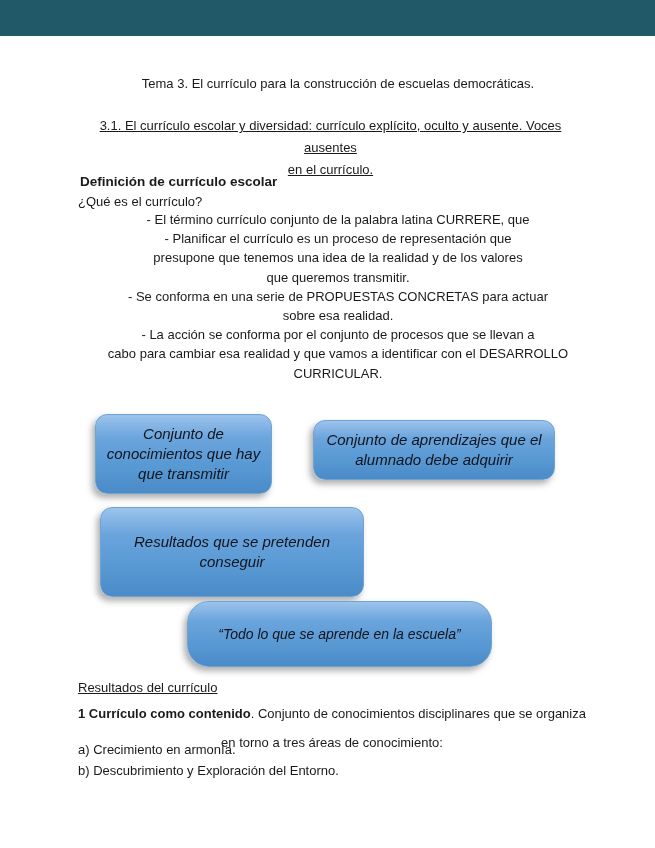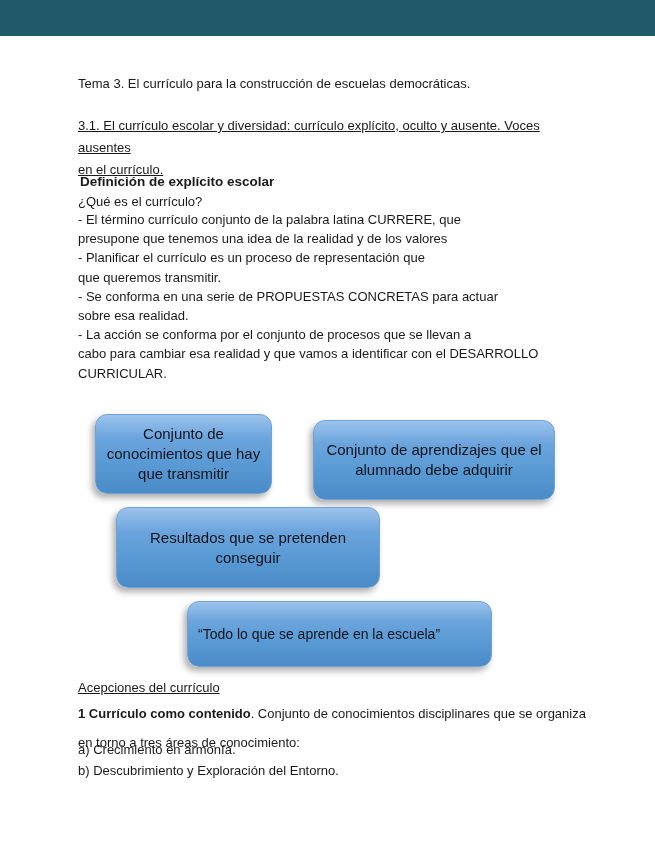--- a/index.html
+++ b/index.html
@@ -9,72 +9,72 @@
     background:#ffffff;
     margin:0 auto;
     overflow:hidden;
     font-family:"Liberation Sans","DejaVu Sans",sans-serif;
     color:#1a1a1a;
   }
   .top-bar{
     position:absolute;top:0;left:0;width:655px;height:36px;
     background:#215968;
   }
-  .txt{position:absolute;font-size:13px;line-height:19px;}
+  .txt{position:absolute;font-size:13px;line-height:19px;text-align:center;}
   .title{left:78px;top:74px;width:520px;}
   .section-heading{left:78px;top:115px;width:505px;line-height:22px;}
   .section-heading span{text-decoration:underline;}
   .def-heading{left:80px;top:172px;font-weight:bold;font-size:13.5px;}
   .question{left:78px;top:192px;}
   .body-lines{left:78px;top:210px;width:520px;}
   .body-lines div{height:19.2px;}
   .callout{
     position:absolute;
     border-radius:12px;
     background:linear-gradient(180deg,#9cc3ec 0%,#6ba4dc 30%,#5b9bd5 60%,#4a8bc8 100%);
     border:1px solid #6fa3d6;
     box-shadow:-3px 4px 6px rgba(110,110,110,0.55);
-    display:flex;align-items:center;justify-content:flex-start;
+    display:flex;align-items:center;justify-content:center;
     text-align:center;
     color:#10141c;
     font-size:15px;line-height:20px;
-    padding:12px 10px;box-sizing:border-box;
+    padding:12px 10px;box-sizing:border-box;font-style:italic;
   }
   .box-1{left:95px;top:414px;width:177px;height:80px;}
-  .box-2{left:313px;top:420px;width:242px;height:80px;}
-  .box-3{left:116px;top:507px;width:264px;height:81px;}
-  .box-4{left:187px;top:601px;width:305px;height:66px;font-size:14px;}
+  .box-2{left:313px;top:420px;width:242px;height:60px;}
+  .box-3{left:100px;top:507px;width:264px;height:90px;}
+  .box-4{left:187px;top:601px;width:305px;height:66px;font-size:14px;border-radius:22px;}
   .acepciones{left:78px;top:678px;text-decoration:underline;}
   .item1{left:78px;top:699px;width:508px;line-height:29px;}
   .item1 .b{font-weight:bold;}
   .item-a{left:78px;top:740px;}
   .item-b{left:78px;top:761px;}
 </style>
 </head>
 <body>
 
 <div class="page">
 
   <div class="top-bar"></div>
 
   <div class="txt title">Tema 3. El currículo para la construcción de escuelas democráticas.</div>
 
   <div class="txt section-heading">
     <span>3.1. El currículo escolar y diversidad: currículo explícito, oculto y ausente. Voces ausentes</span><br>
     <span>en el currículo.</span>
   </div>
 
-  <div class="txt def-heading">Definición de explícito escolar</div>
+  <div class="txt def-heading">Definición de currículo escolar</div>
 
   <div class="txt question">¿Qué es el currículo?</div>
 
   <div class="txt body-lines">
     <div>- El término currículo conjunto de la palabra latina CURRERE, que</div>
+    <div>- Planificar el currículo es un proceso de representación que</div>
     <div>presupone que tenemos una idea de la realidad y de los valores</div>
-    <div>- Planificar el currículo es un proceso de representación que</div>
     <div>que queremos transmitir.</div>
     <div>- Se conforma en una serie de PROPUESTAS CONCRETAS para actuar</div>
     <div>sobre esa realidad.</div>
     <div>- La acción se conforma por el conjunto de procesos que se llevan a</div>
     <div>cabo para cambiar esa realidad y que vamos a identificar con el DESARROLLO</div>
     <div>CURRICULAR.</div>
   </div>
 
   <div class="callout box-1">
     <span>Conjunto de conocimientos que hay que transmitir</span>
@@ -85,21 +85,21 @@
   </div>
 
   <div class="callout box-3">
     <span>Resultados que se pretenden conseguir</span>
   </div>
 
   <div class="callout box-4">
     <span>“Todo lo que se aprende en la escuela”</span>
   </div>
 
-  <div class="txt acepciones">Acepciones del currículo</div>
+  <div class="txt acepciones">Resultados del currículo</div>
 
   <div class="txt item1">
     <span class="b">1 Currículo como contenido</span><span>. Conjunto de conocimientos disciplinares que se organiza en torno a tres áreas de conocimiento:</span>
   </div>
 
   <div class="txt item-a">a) Crecimiento en armonía.</div>
 
   <div class="txt item-b">b) Descubrimiento y Exploración del Entorno.</div>
 
 </div>

